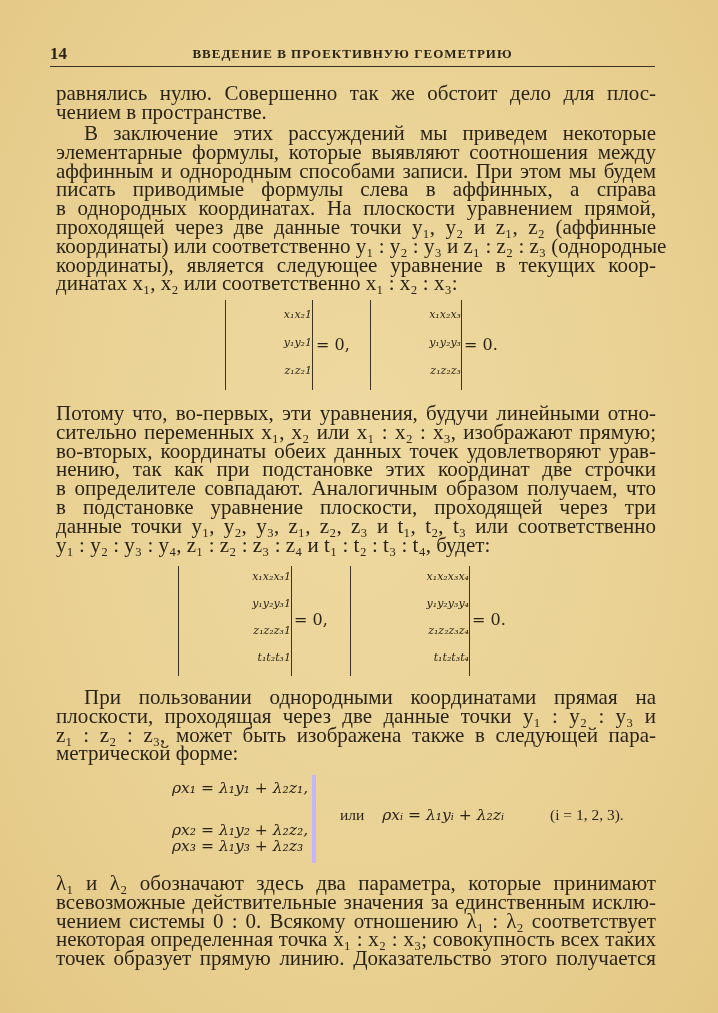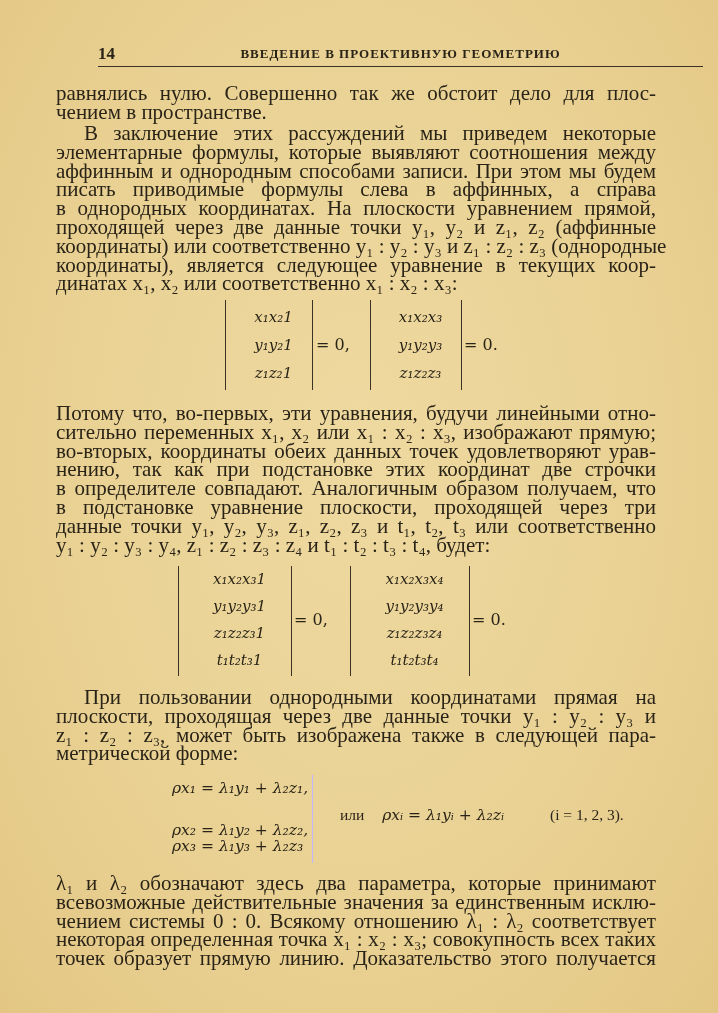--- a/index.html
+++ b/index.html
@@ -7,43 +7,42 @@
     width: 718px; height: 1013px; overflow: hidden;
     background: radial-gradient(ellipse at 50% 45%, #eed9a0 0%, #e9d193 60%, #e3c684 100%);
     font-family: "Liberation Serif", "DejaVu Serif", serif;
     color: #2a2418;
     position: relative;
   }
   .page { position: absolute; left: 0; top: 0; width: 718px; height: 1013px; }
   .header {
     position: absolute; left: 50px; top: 44px; width: 605px; height: 22px;
     border-bottom: 1.6px solid #3a3224;
-    margin-left: 48px;
   }
   .page-num { position: absolute; left: 0; top: 0; font-size: 17px; font-weight: bold; }
   .running-title {
     position: absolute; left: 0; right: 0; top: 2px; text-align: center;
     font-size: 13px; font-weight: bold; letter-spacing: 1px;
   }
   .para {
     position: absolute; left: 56px; width: 600px;
     font-size: 21px; line-height: 18.8px; text-align: justify;
     text-align-last: left;
   }
   .line { display: block; white-space: nowrap; text-align: justify; text-align-last: justify; }
   .line.last { text-align-last: left; }
   .indent { padding-left: 28px; }
   i, .m { font-style: italic; font-family: "DejaVu Serif", serif; }
   .det {
     position: absolute; border-left: 1.3px solid #3a3224; border-right: 1.3px solid #3a3224;
   }
-  .det .row { position: absolute; left: 9px; right: 0; display: flex; justify-content: center; font-size: 15px; font-style: italic; font-family: "DejaVu Serif", serif; }
+  .det .row { position: absolute; left: 9px; right: 0; display: flex; justify-content: flex-end; font-size: 11px; font-style: italic; font-family: "DejaVu Serif", serif; }
   .det .row span.c { display: inline-block; text-align: center; }
   .eq { position: absolute; font-size: 16px; font-family: "DejaVu Serif", serif; }
-  .param-block { position: absolute; left: 172px; top: 775px; width: 140px; height: 88px; border-right: 1px solid #c4b5fd; }
+  .param-block { position: absolute; left: 172px; top: 775px; width: 140px; height: 88px; border-right: 4px solid #c4b5fd; }
   .param-line { position: absolute; left: 0; font-size: 15.5px; font-style: italic; font-family: "DejaVu Serif", serif; white-space: nowrap; }
   .ili-line { position: absolute; left: 340px; top: 806px; font-size: 15.5px; white-space: nowrap; }
 </style>
 </head>
 <body>
 
 <div class="page">
 
   <div class="header">
     <span class="page-num">14</span>

